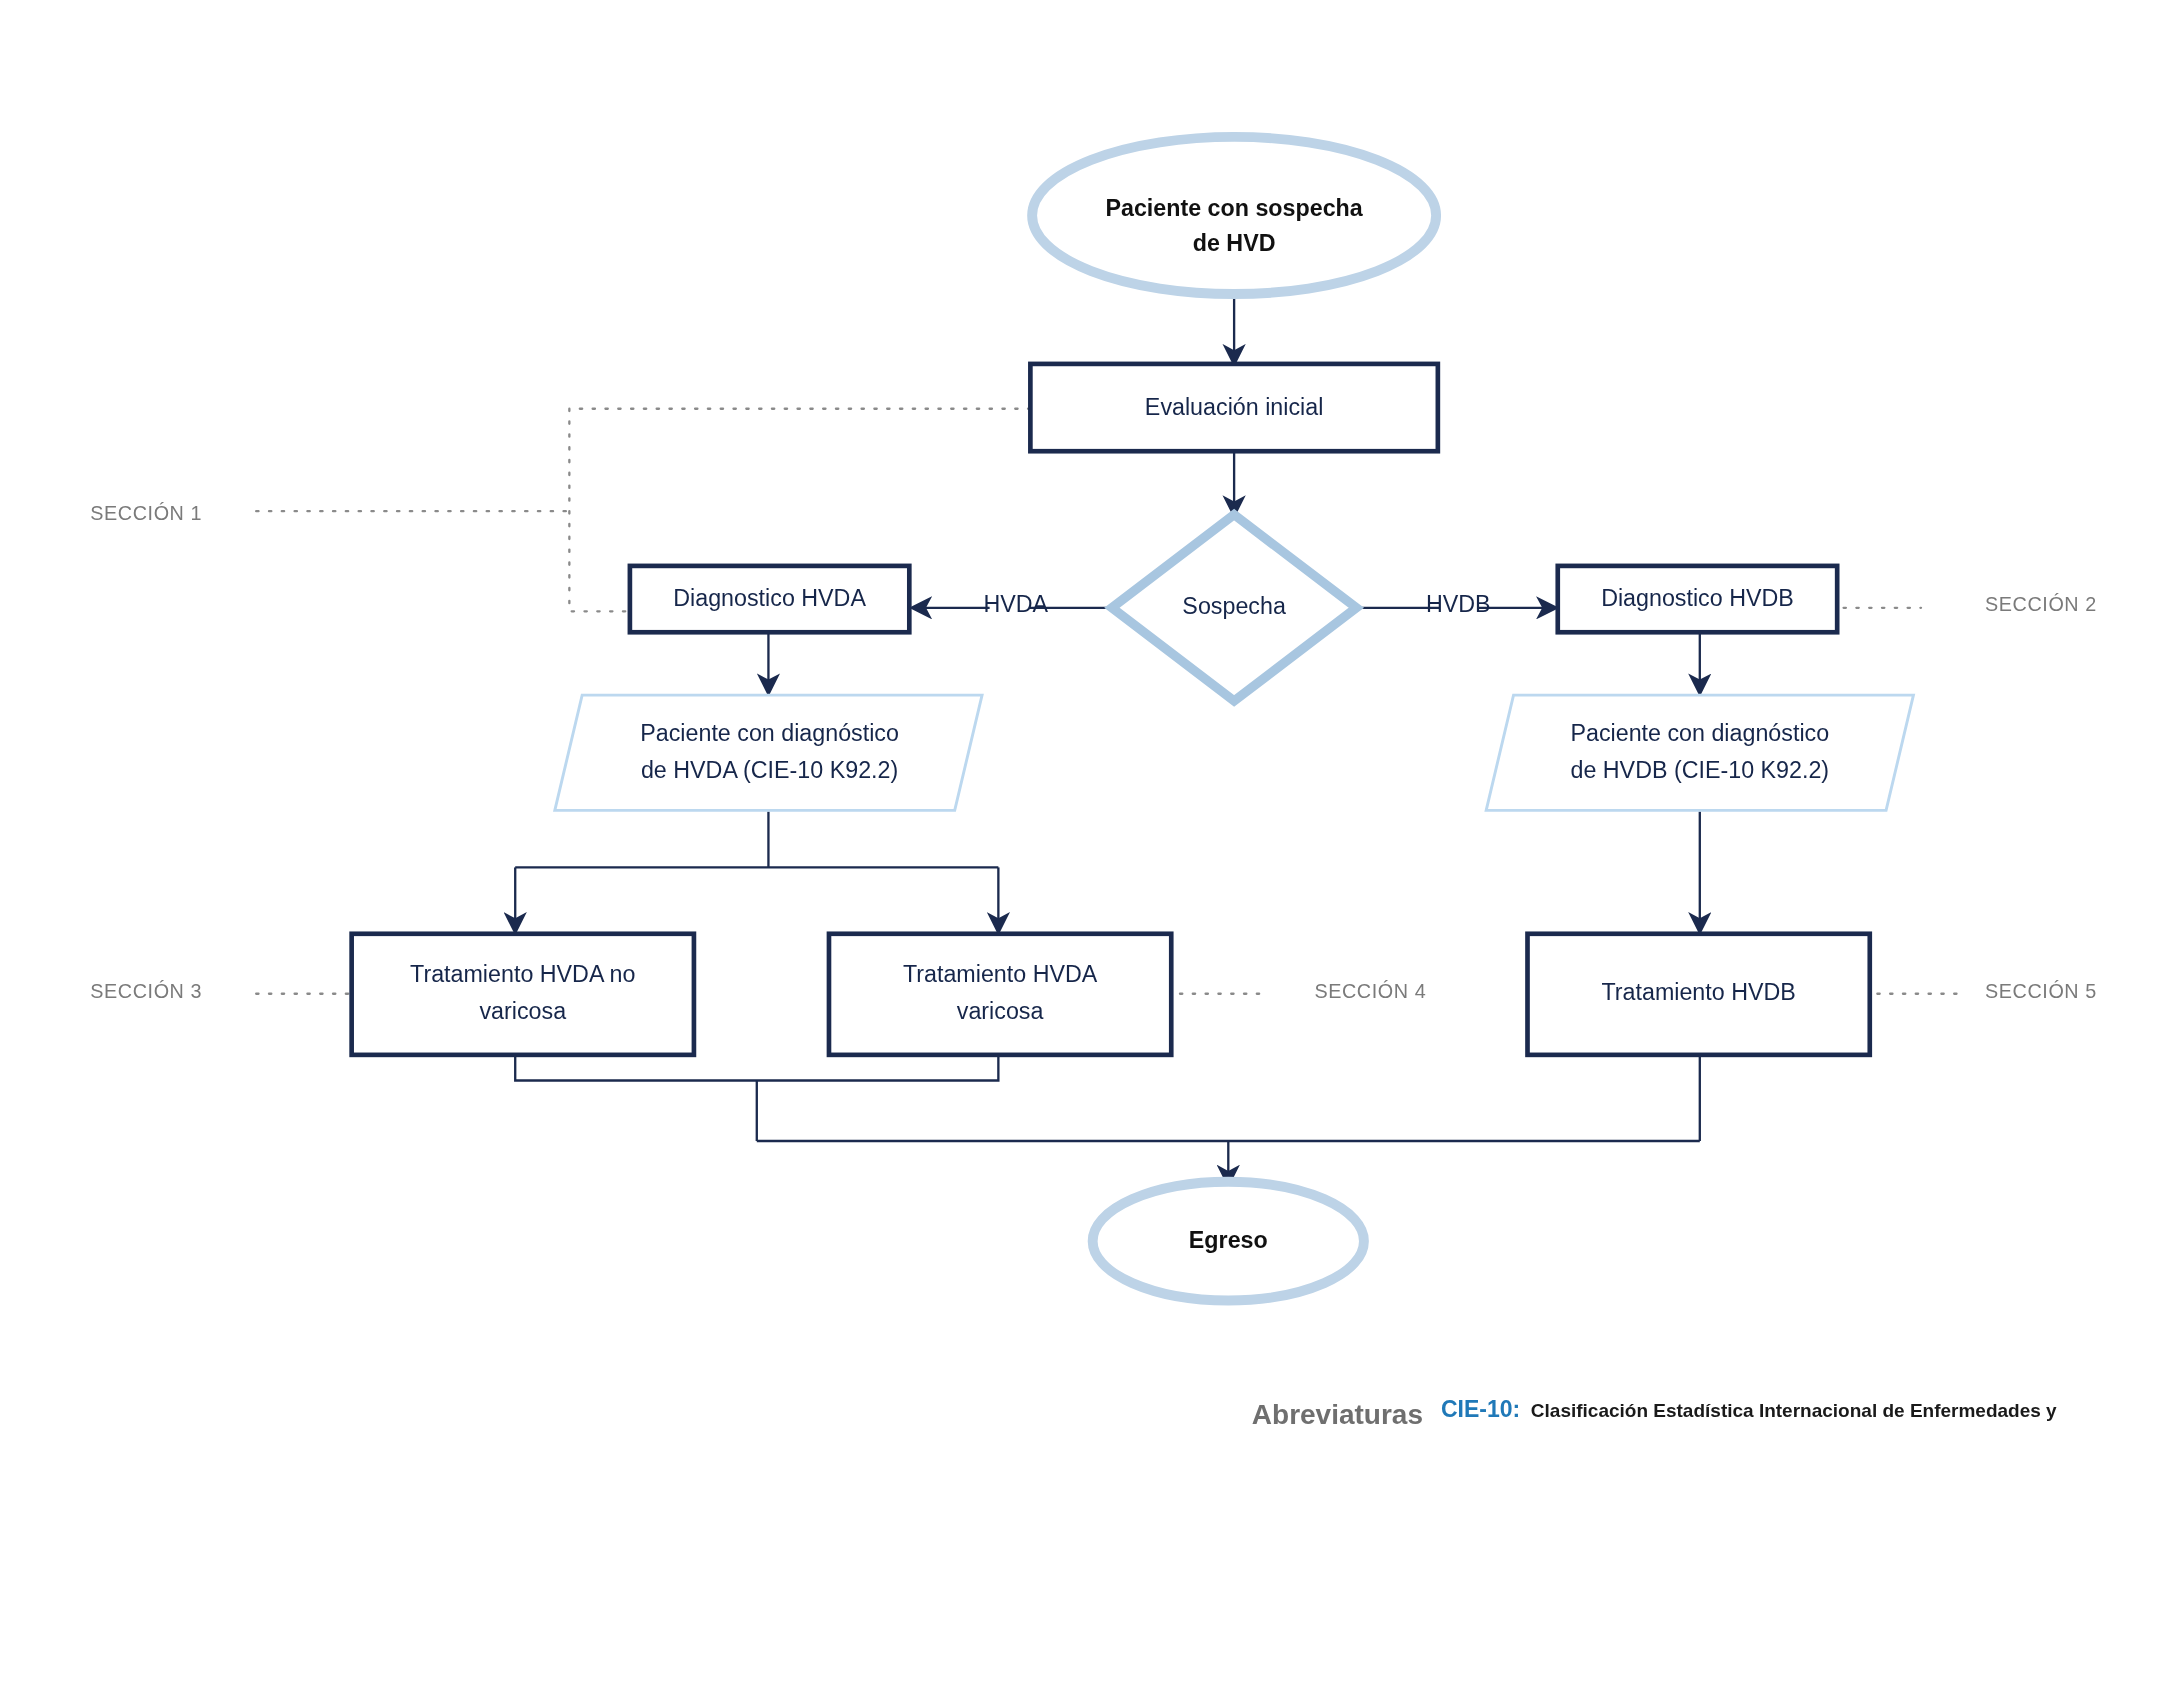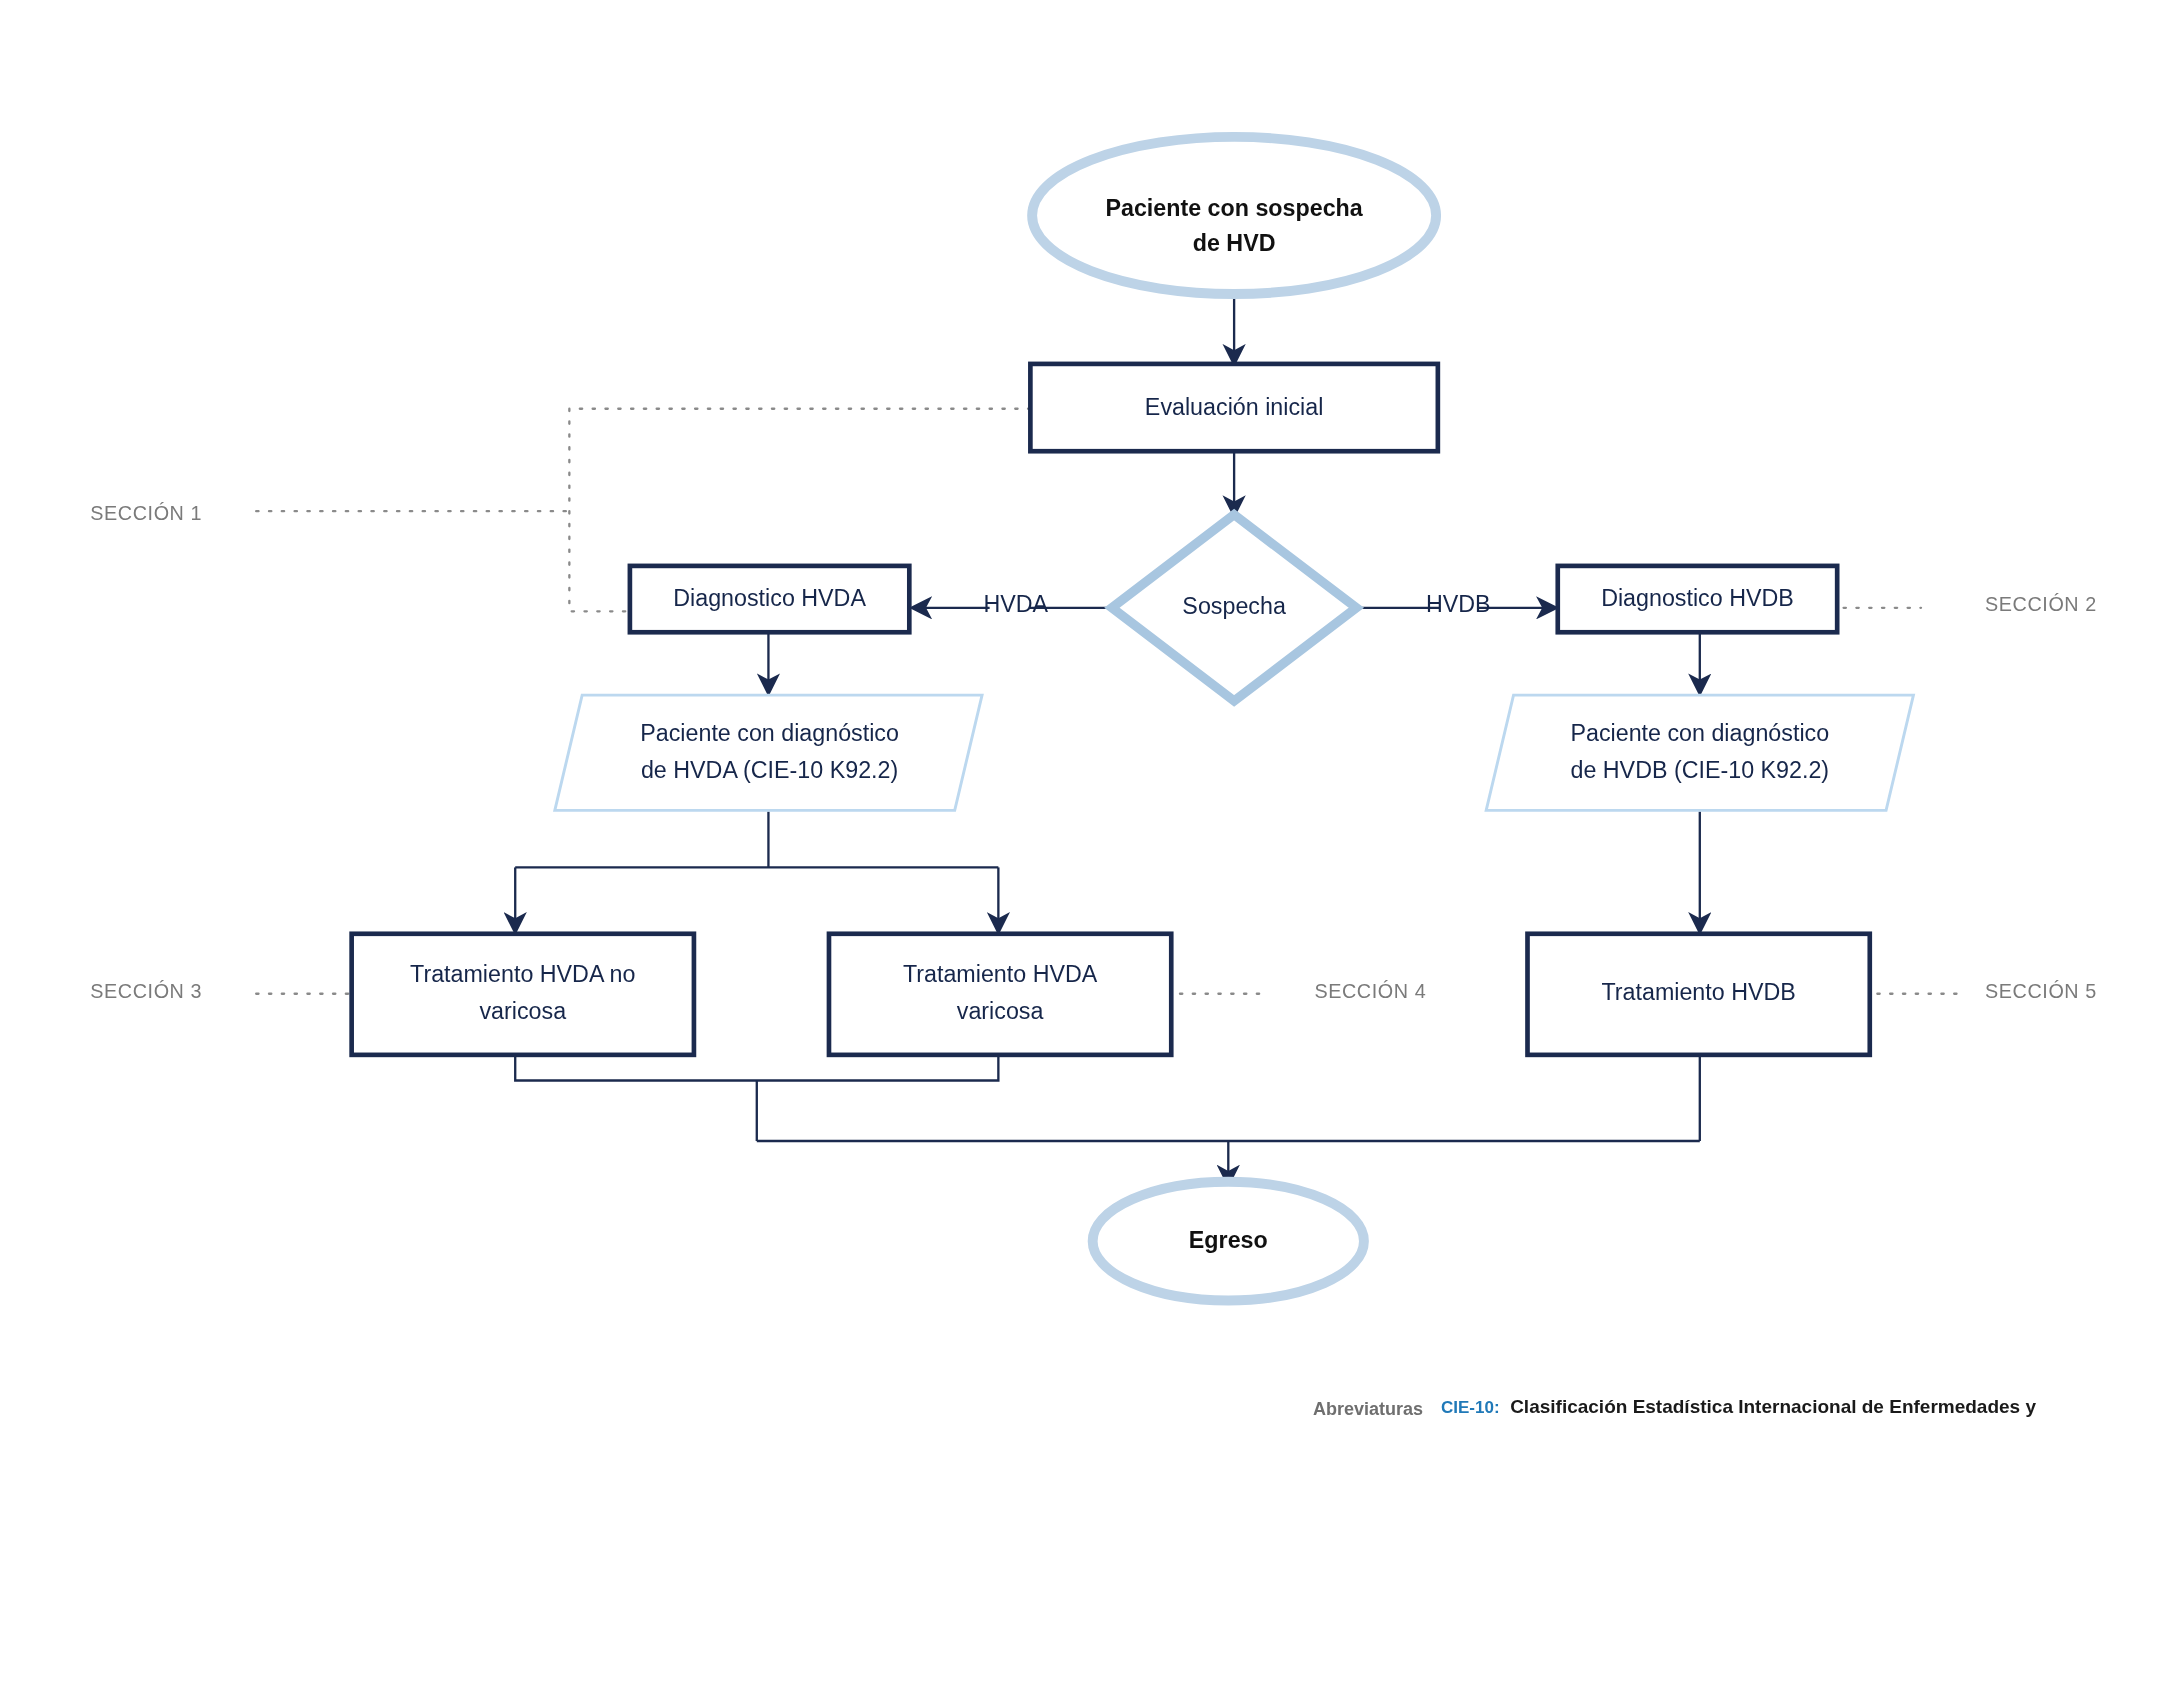--- a/index.html
+++ b/index.html
@@ -74,37 +74,37 @@
     position: absolute;
     left: 1231px;
     top: 1351px;
     width: 827px;
   }
   #abbrev-title {
     position: absolute;
     left: 0; top: 5.8px;
     width: 192px;
     text-align: right;
-    font-size: 18px;
+    font-size: 28px;
     font-weight: bold;
     color: #6f6f6f;
     font-family: "Liberation Sans", sans-serif;
   }
   #abbrev-list {
     position: absolute;
     left: 210px;
     top: 0;
     width: 684px;
   }
   .abbrev-row { margin-bottom: 33px; }
   .abbrev-row:last-child { margin-bottom: 0; }
   .abbrev-key {
     color: #2079b8;
     font-weight: bold;
-    font-size: 17px;
+    font-size: 23px;
     font-family: "Liberation Sans", sans-serif;
     white-space: nowrap;
   }
   .abbrev-val {
     color: #1a1a1a;
     font-weight: bold;
     font-size: 19px;
     font-family: "Liberation Sans", sans-serif;
     line-height: 1.45;
     text-align: justify;

